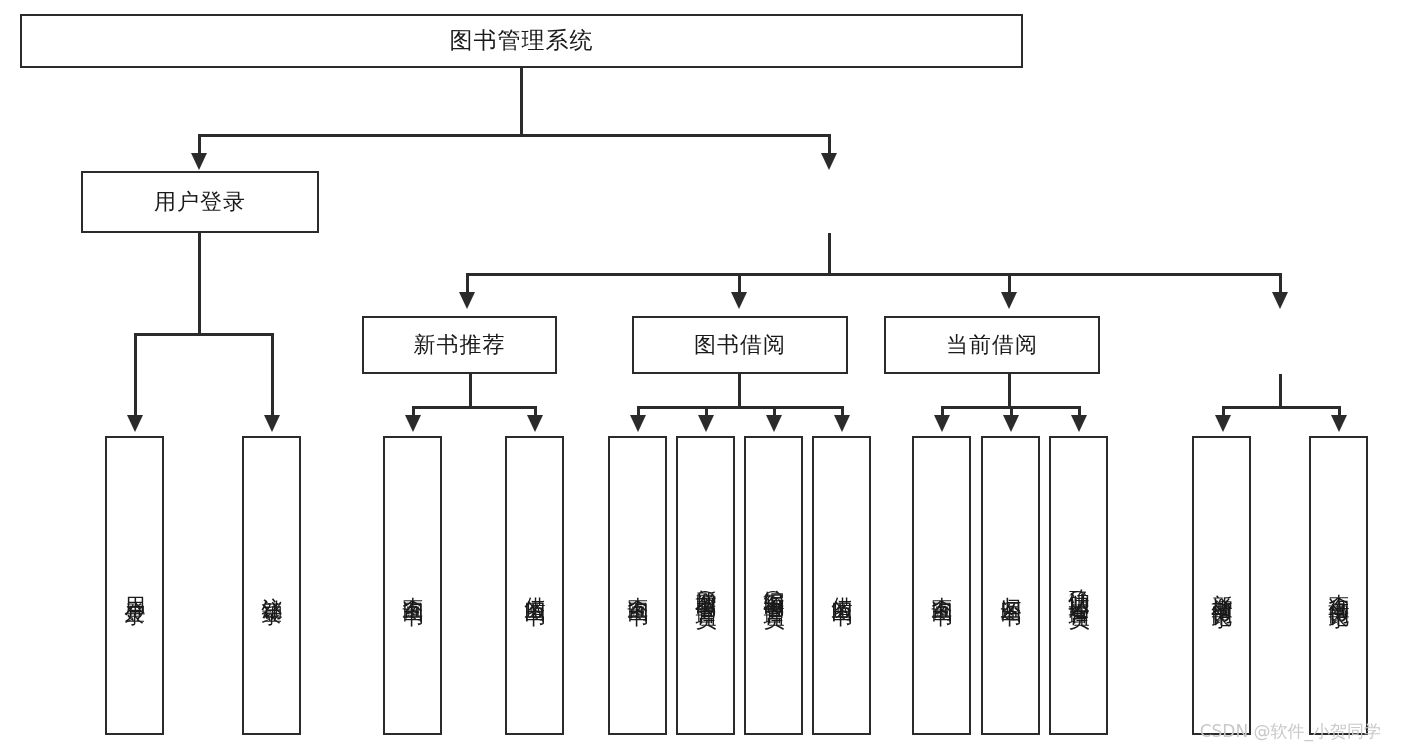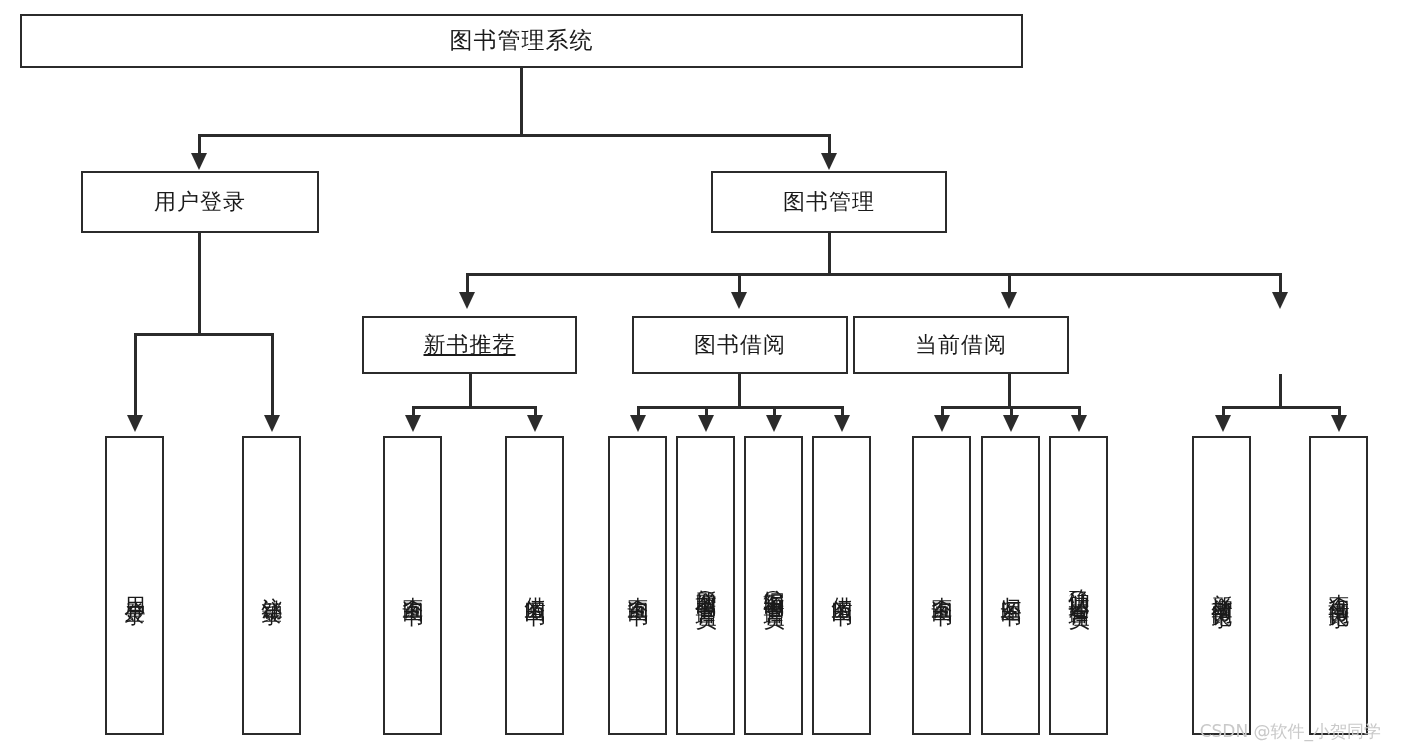--- a/index.html
+++ b/index.html
@@ -97,49 +97,46 @@
   <div class="vline" style="left:198px; top:134px; height:22px;"></div>
   <div class="arrow" style="left:191px; top:153px;"></div>
 
   <div class="vline" style="left:828px; top:134px; height:22px;"></div>
   <div class="arrow" style="left:821px; top:153px;"></div>
 
   <div class="node h" id="n-userlogin" style="left:81px; top:171px; width:238px; height:62px;">
     <span class="lbl">用户登录</span>
   </div>
 
-  <div class="node h" id="n-bookmgmt" style="left:711px; top:171px; width:236px; height:62px;">
-    <span class="lbl">图书管理</span>
-  </div>
 
   <div class="vline" style="left:198px; top:233px; height:102px;"></div>
   <div class="hline" style="left:134px; top:333px; width:140px;"></div>
   <div class="vline" style="left:134px; top:333px; height:85px;"></div>
   <div class="arrow" style="left:127px; top:415px;"></div>
   <div class="vline" style="left:271px; top:333px; height:85px;"></div>
   <div class="arrow" style="left:264px; top:415px;"></div>
 
   <div class="vline" style="left:828px; top:233px; height:42px;"></div>
   <div class="hline" style="left:466px; top:273px; width:816px;"></div>
   <div class="vline" style="left:466px; top:273px; height:22px;"></div>
   <div class="arrow" style="left:459px; top:292px;"></div>
   <div class="vline" style="left:738px; top:273px; height:22px;"></div>
   <div class="arrow" style="left:731px; top:292px;"></div>
   <div class="vline" style="left:1008px; top:273px; height:22px;"></div>
   <div class="arrow" style="left:1001px; top:292px;"></div>
   <div class="vline" style="left:1279px; top:273px; height:22px;"></div>
   <div class="arrow" style="left:1272px; top:292px;"></div>
 
-  <div class="node h" id="n-newbook" style="left:362px; top:316px; width:215px; height:58px;text-decoration:underline;">
+  <div class="node h" id="n-newbook" style="left:362px; top:316px; width:195px; height:58px;">
     <span class="lbl">新书推荐</span>
   </div>
   <div class="node h" id="n-borrow" style="left:632px; top:316px; width:216px; height:58px;">
     <span class="lbl">图书借阅</span>
   </div>
-  <div class="node h" id="n-current" style="left:853px; top:316px; width:216px; height:58px;">
+  <div class="node h" id="n-current" style="left:884px; top:316px; width:216px; height:58px;">
     <span class="lbl">当前借阅</span>
   </div>
 
   <div class="vline" style="left:469px; top:374px; height:35px;"></div>
   <div class="hline" style="left:412px; top:406px; width:125px;"></div>
   <div class="vline" style="left:412px; top:406px; height:12px;"></div>
   <div class="arrow" style="left:405px; top:415px;"></div>
   <div class="vline" style="left:534px; top:406px; height:12px;"></div>
   <div class="arrow" style="left:527px; top:415px;"></div>
 

